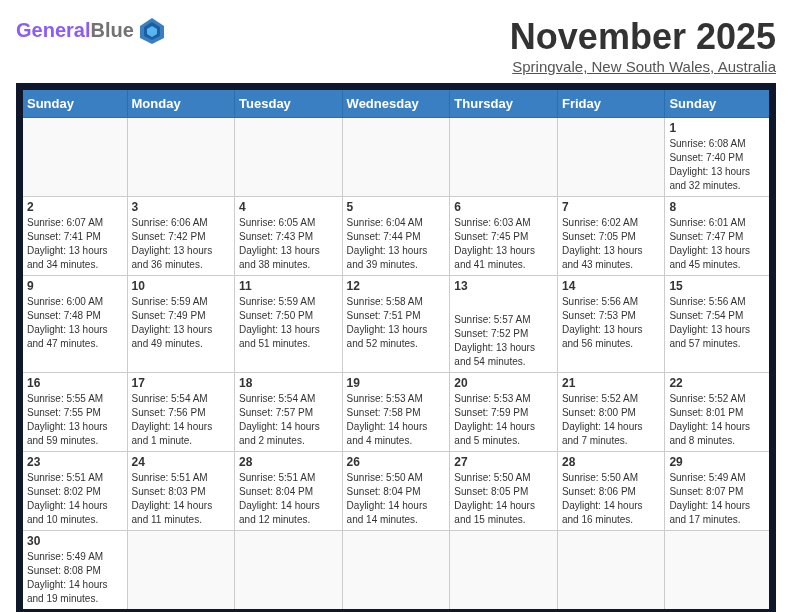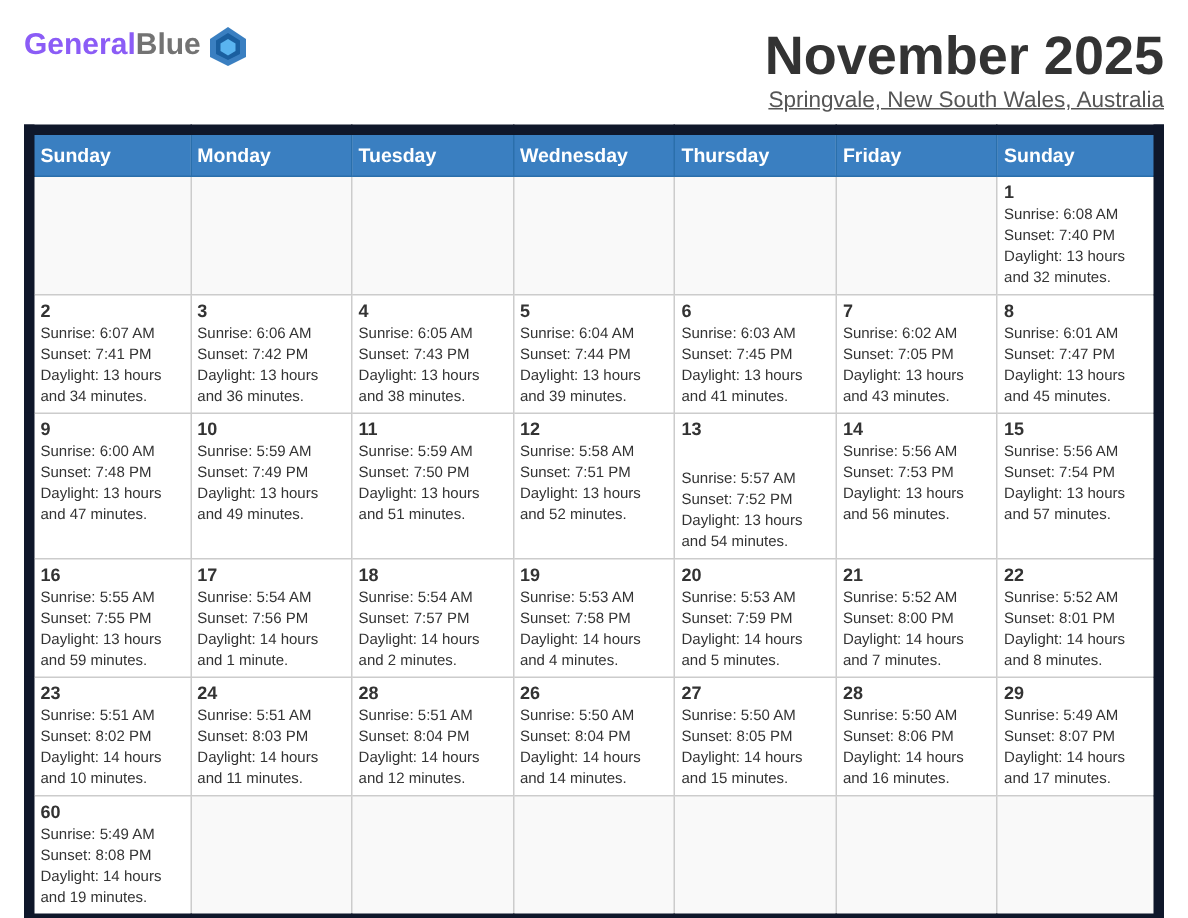--- a/index.html
+++ b/index.html
@@ -325,21 +325,21 @@
         <td>
           <span class="day-number">29</span>
           <div class="day-info" style="white-space: pre-line;">Sunrise: 5:49 AM
 Sunset: 8:07 PM
 Daylight: 14 hours
 and 17 minutes.</div>
         </td>
       </tr>
       <tr class="last-row">
         <td>
-          <span class="day-number">60</span>
+          <span class="day-number">30</span>
           <div class="day-info" style="white-space: pre-line;">Sunrise: 5:49 AM
 Sunset: 8:08 PM
 Daylight: 14 hours
 and 19 minutes.</div>
         </td>
         <td class="empty"></td>
         <td class="empty"></td>
         <td class="empty"></td>
         <td class="empty"></td>
         <td class="empty"></td>

